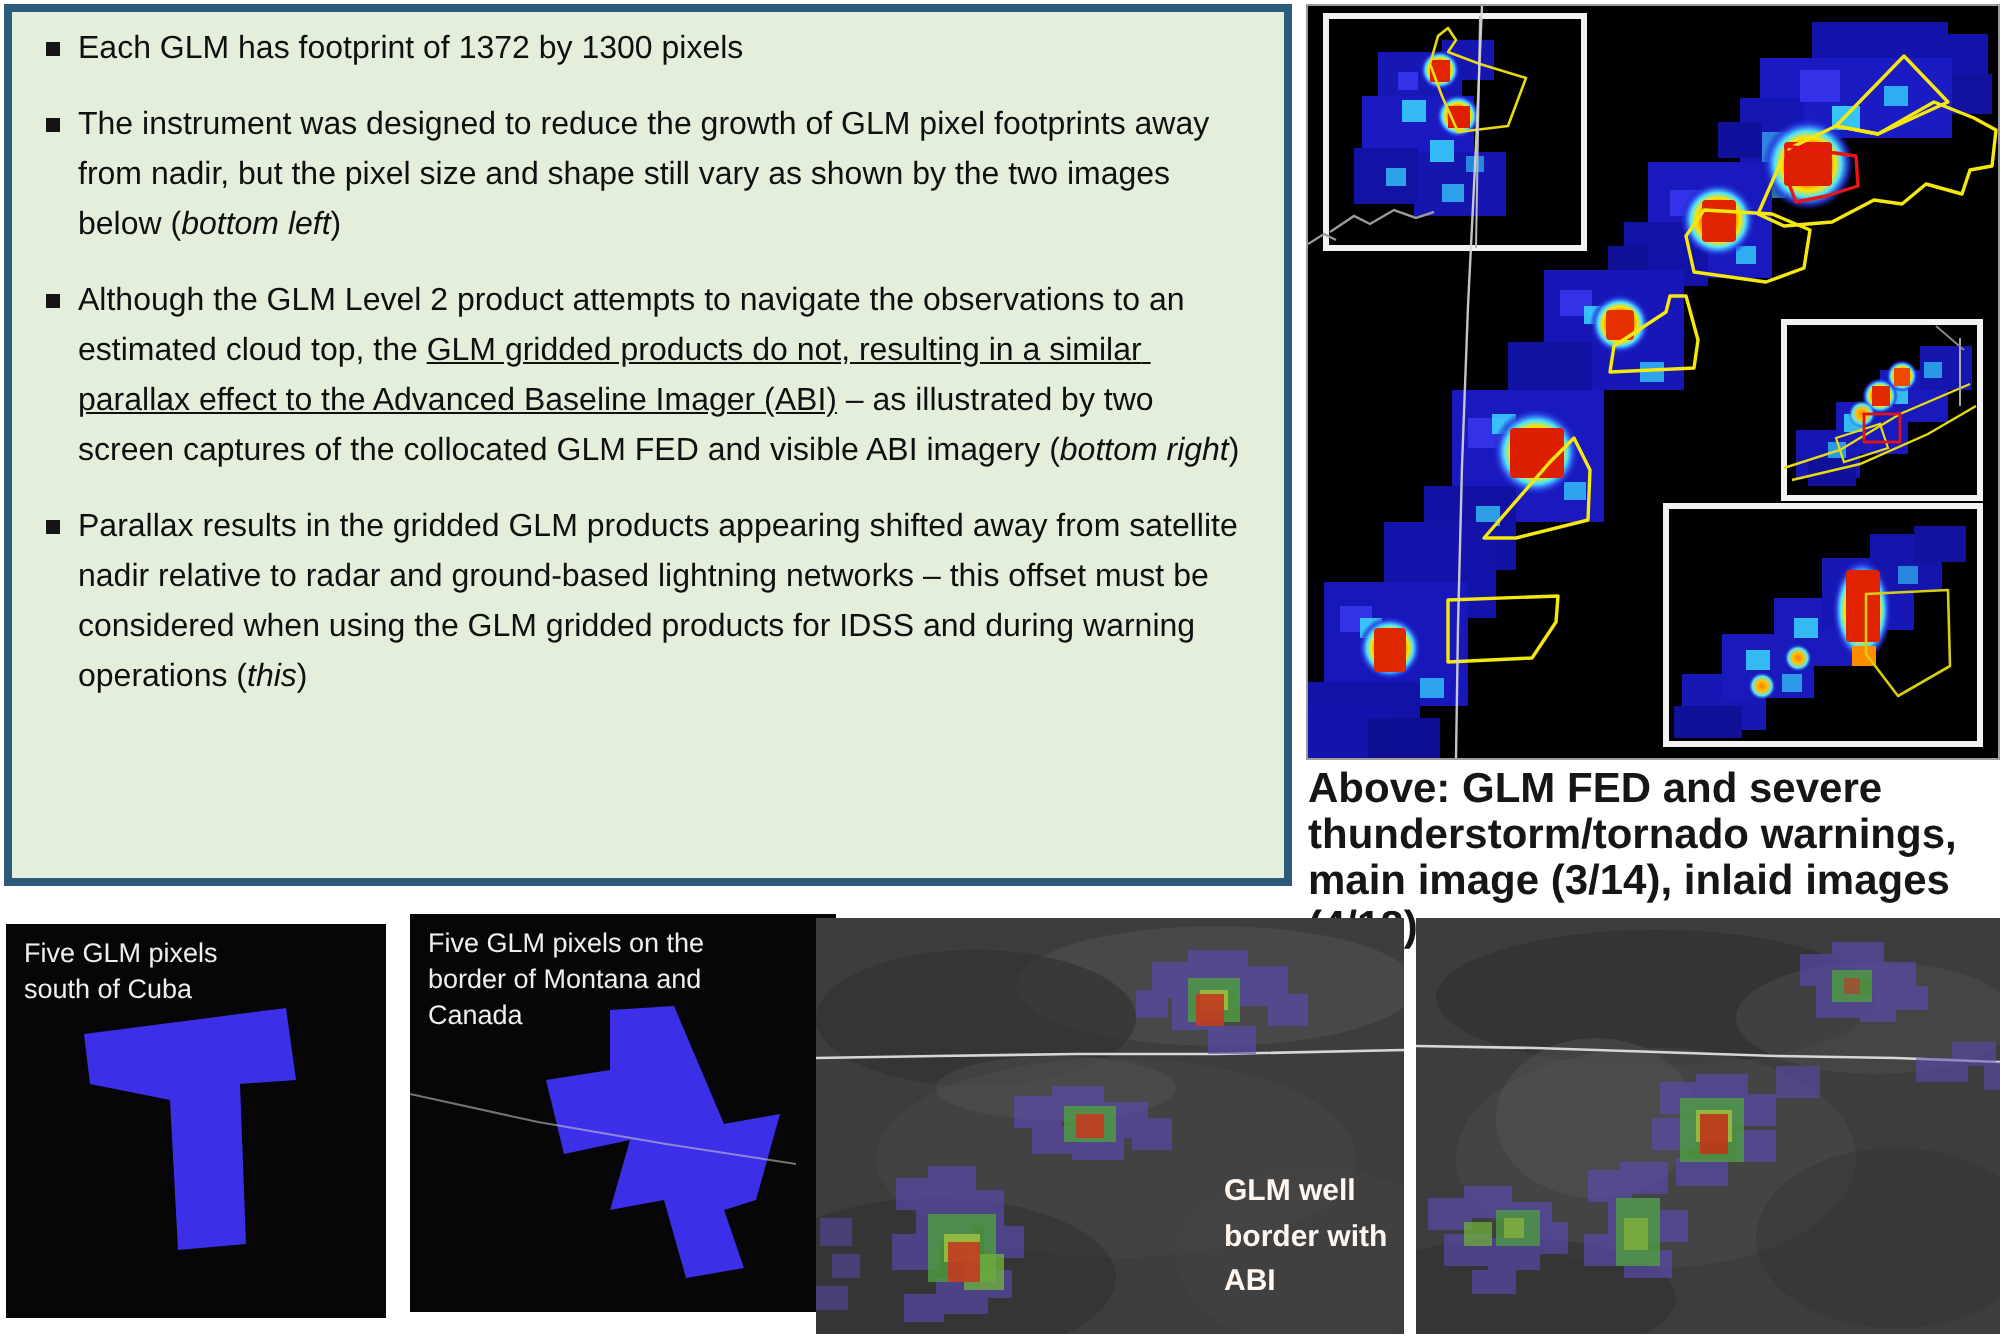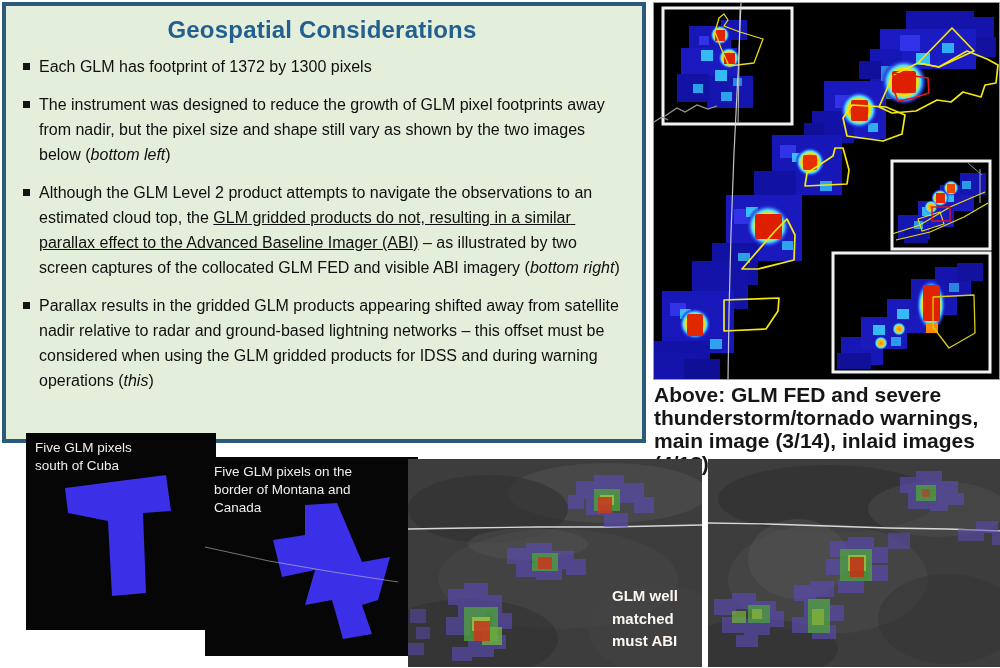--- a/index.html
+++ b/index.html
@@ -22,33 +22,32 @@
   .fed{position:absolute;left:653px;top:2px;width:345px;height:376px;margin:0;background:#000;
        border:1px solid #9c9c9c;}
   .fed svg{display:block;}
   .fed-caption{position:absolute;left:654px;top:383px;width:345px;margin:0;font-size:21px;font-weight:bold;
                color:#161616;line-height:23px;}
 
   
   .bimg{position:absolute;margin:0;background:#060606;}
   .bimg svg{display:block;}
   .imglabel{position:absolute;left:9px;top:6px;color:#efefef;font-size:13.5px;line-height:1.32;}
-  .cuba{left:3px;top:433px;width:153px;height:197px;margin-left:23px;}
+  .cuba{left:3px;top:462px;width:153px;height:197px;}
   .montana{left:205px;top:457px;width:213px;height:199px;}
   .abileft{left:408px;top:459px;width:294px;height:208px;background:#3d3d3d;}
   .abiright{left:708px;top:459px;width:292px;height:208px;background:#3d3d3d;}
   .abilabel{position:absolute;left:204px;top:126px;width:84px;color:#fff6ef;font-size:15px;font-weight:bold;line-height:1.5;}
 </style>
 </head>
 <body>
 
 <div class="slide">
 
   <section class="panel">
-    <h1>Geospatial Considerations</h1>
     <ul>
       <li><span class="seg">Each GLM has footprint of 1372 by 1300 pixels</span></li>
       <li><span class="seg">The instrument was designed to reduce the growth of GLM pixel footprints away from nadir, but the pixel size and shape still vary as shown by the two images below (</span><span class="seg i">bottom left</span><span class="seg">)</span></li>
       <li><span class="seg">Although the GLM Level 2 product attempts to navigate the observations to an estimated cloud top, the </span><span class="seg u">GLM gridded products do not, resulting in a similar parallax effect to the Advanced Baseline Imager (ABI)</span><span class="seg"> – as illustrated by two screen captures of the collocated GLM FED and visible ABI imagery (</span><span class="seg i">bottom right</span><span class="seg">)</span></li>
       <li><span class="seg">Parallax results in the gridded GLM products appearing shifted away from satellite nadir relative to radar and ground-based lightning networks – this offset must be considered when using the GLM gridded products for IDSS and during warning operations (</span><span class="seg i">this</span><span class="seg">)</span></li>
     </ul>
   </section>
 
   <figure class="fed">
     <svg viewBox="0 0 345 376" width="345" height="376">
@@ -273,21 +272,21 @@
         <rect x="74" y="168" width="20" height="18" fill="#6fae3c" opacity="0.8"></rect>
         <rect x="64" y="158" width="18" height="14" fill="#9fbf3f" opacity="0.85"></rect>
         <rect x="66" y="162" width="16" height="20" fill="#c23b20" opacity="0.9"></rect>
         <g opacity="0.5" fill="#5b4ab8">
           <rect x="2" y="150" width="16" height="14"></rect>
             <rect x="8" y="168" width="14" height="12"></rect>
             <rect x="0" y="184" width="16" height="12"></rect>
         </g>
       </g>
     </svg>
-    <figcaption class="abilabel">GLM well matched must ABI</figcaption>
+    <figcaption class="abilabel">GLM well border with ABI</figcaption>
   </figure>
 
   <figure class="bimg abiright">
     <svg viewBox="0 0 292 208" width="292" height="208">
       <rect width="292" height="208" fill="#3d3d3d"></rect>
       <g>
         <ellipse cx="120" cy="40" rx="110" ry="34" fill="#2f2f2f" opacity="0.6"></ellipse>
         <ellipse cx="230" cy="50" rx="70" ry="28" fill="#505050" opacity="0.45"></ellipse>
         <ellipse cx="120" cy="120" rx="100" ry="55" fill="#4c4c4c" opacity="0.5"></ellipse>
         <ellipse cx="90" cy="100" rx="50" ry="40" fill="#5a5a5a" opacity="0.4"></ellipse>

